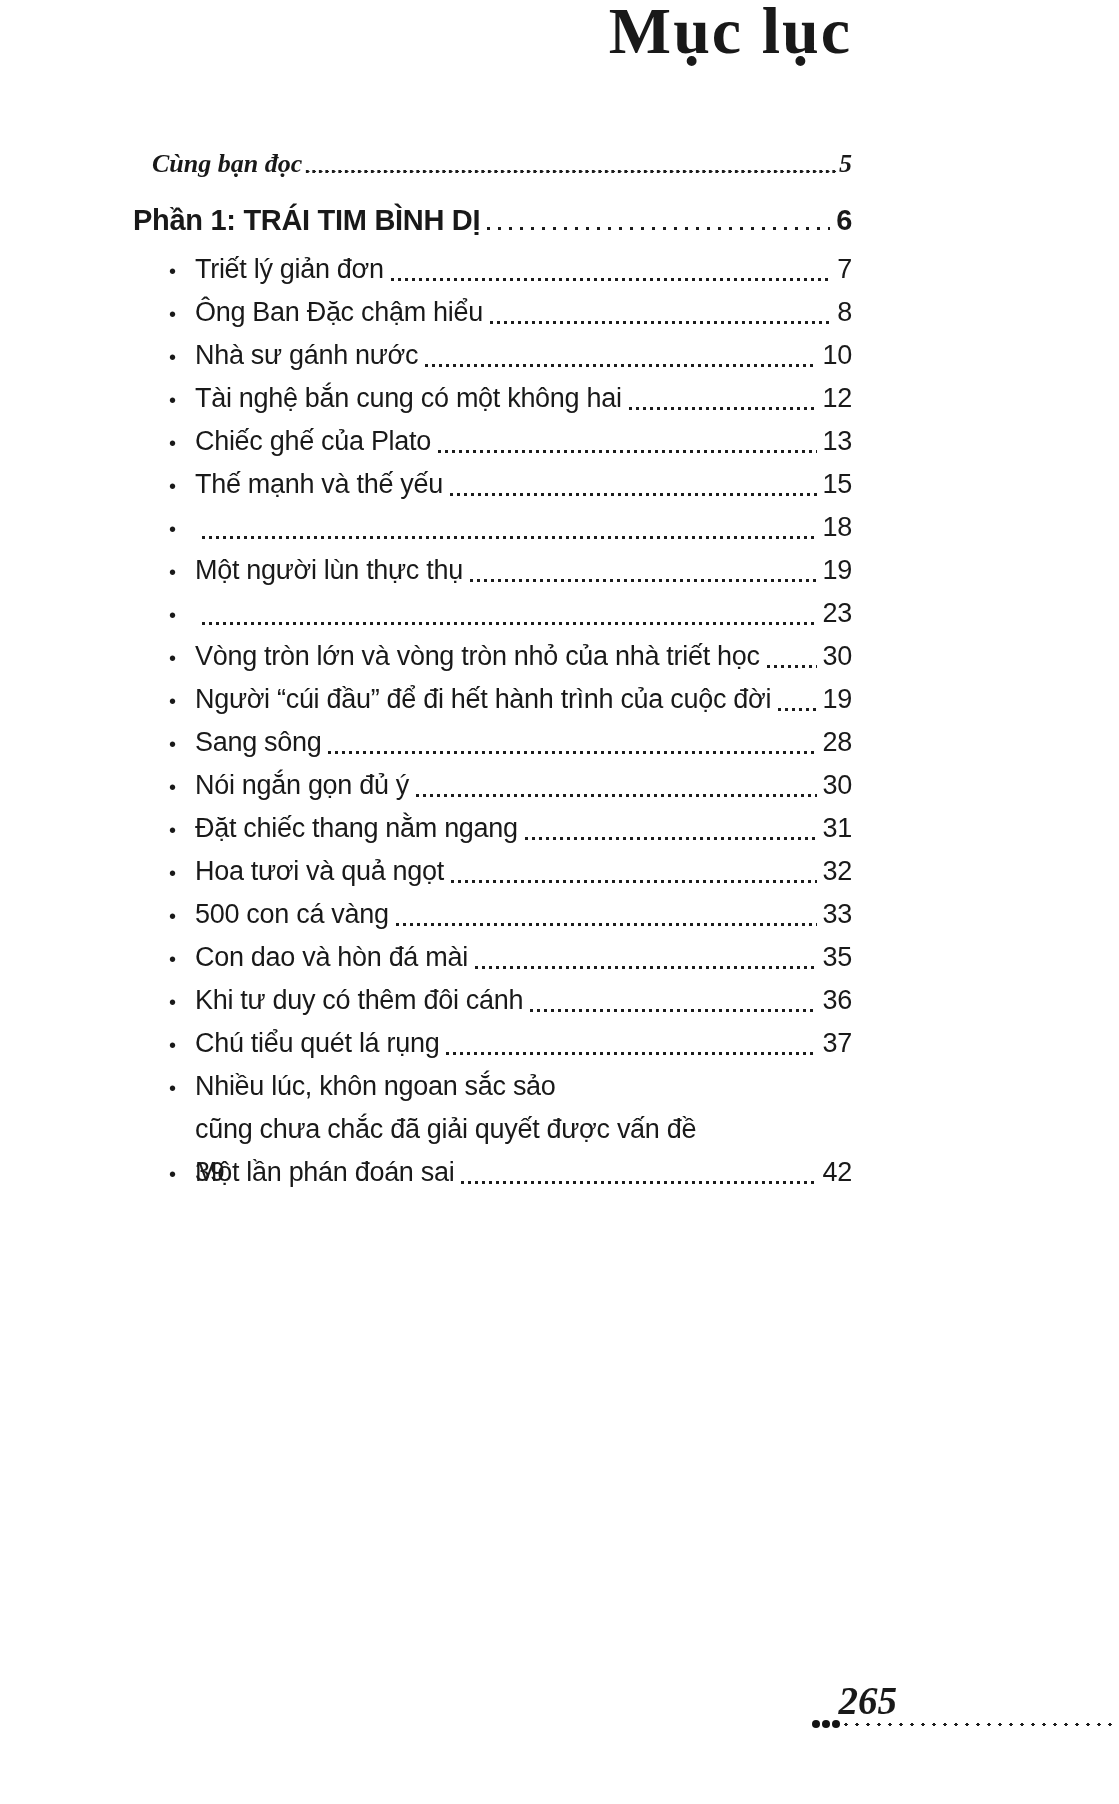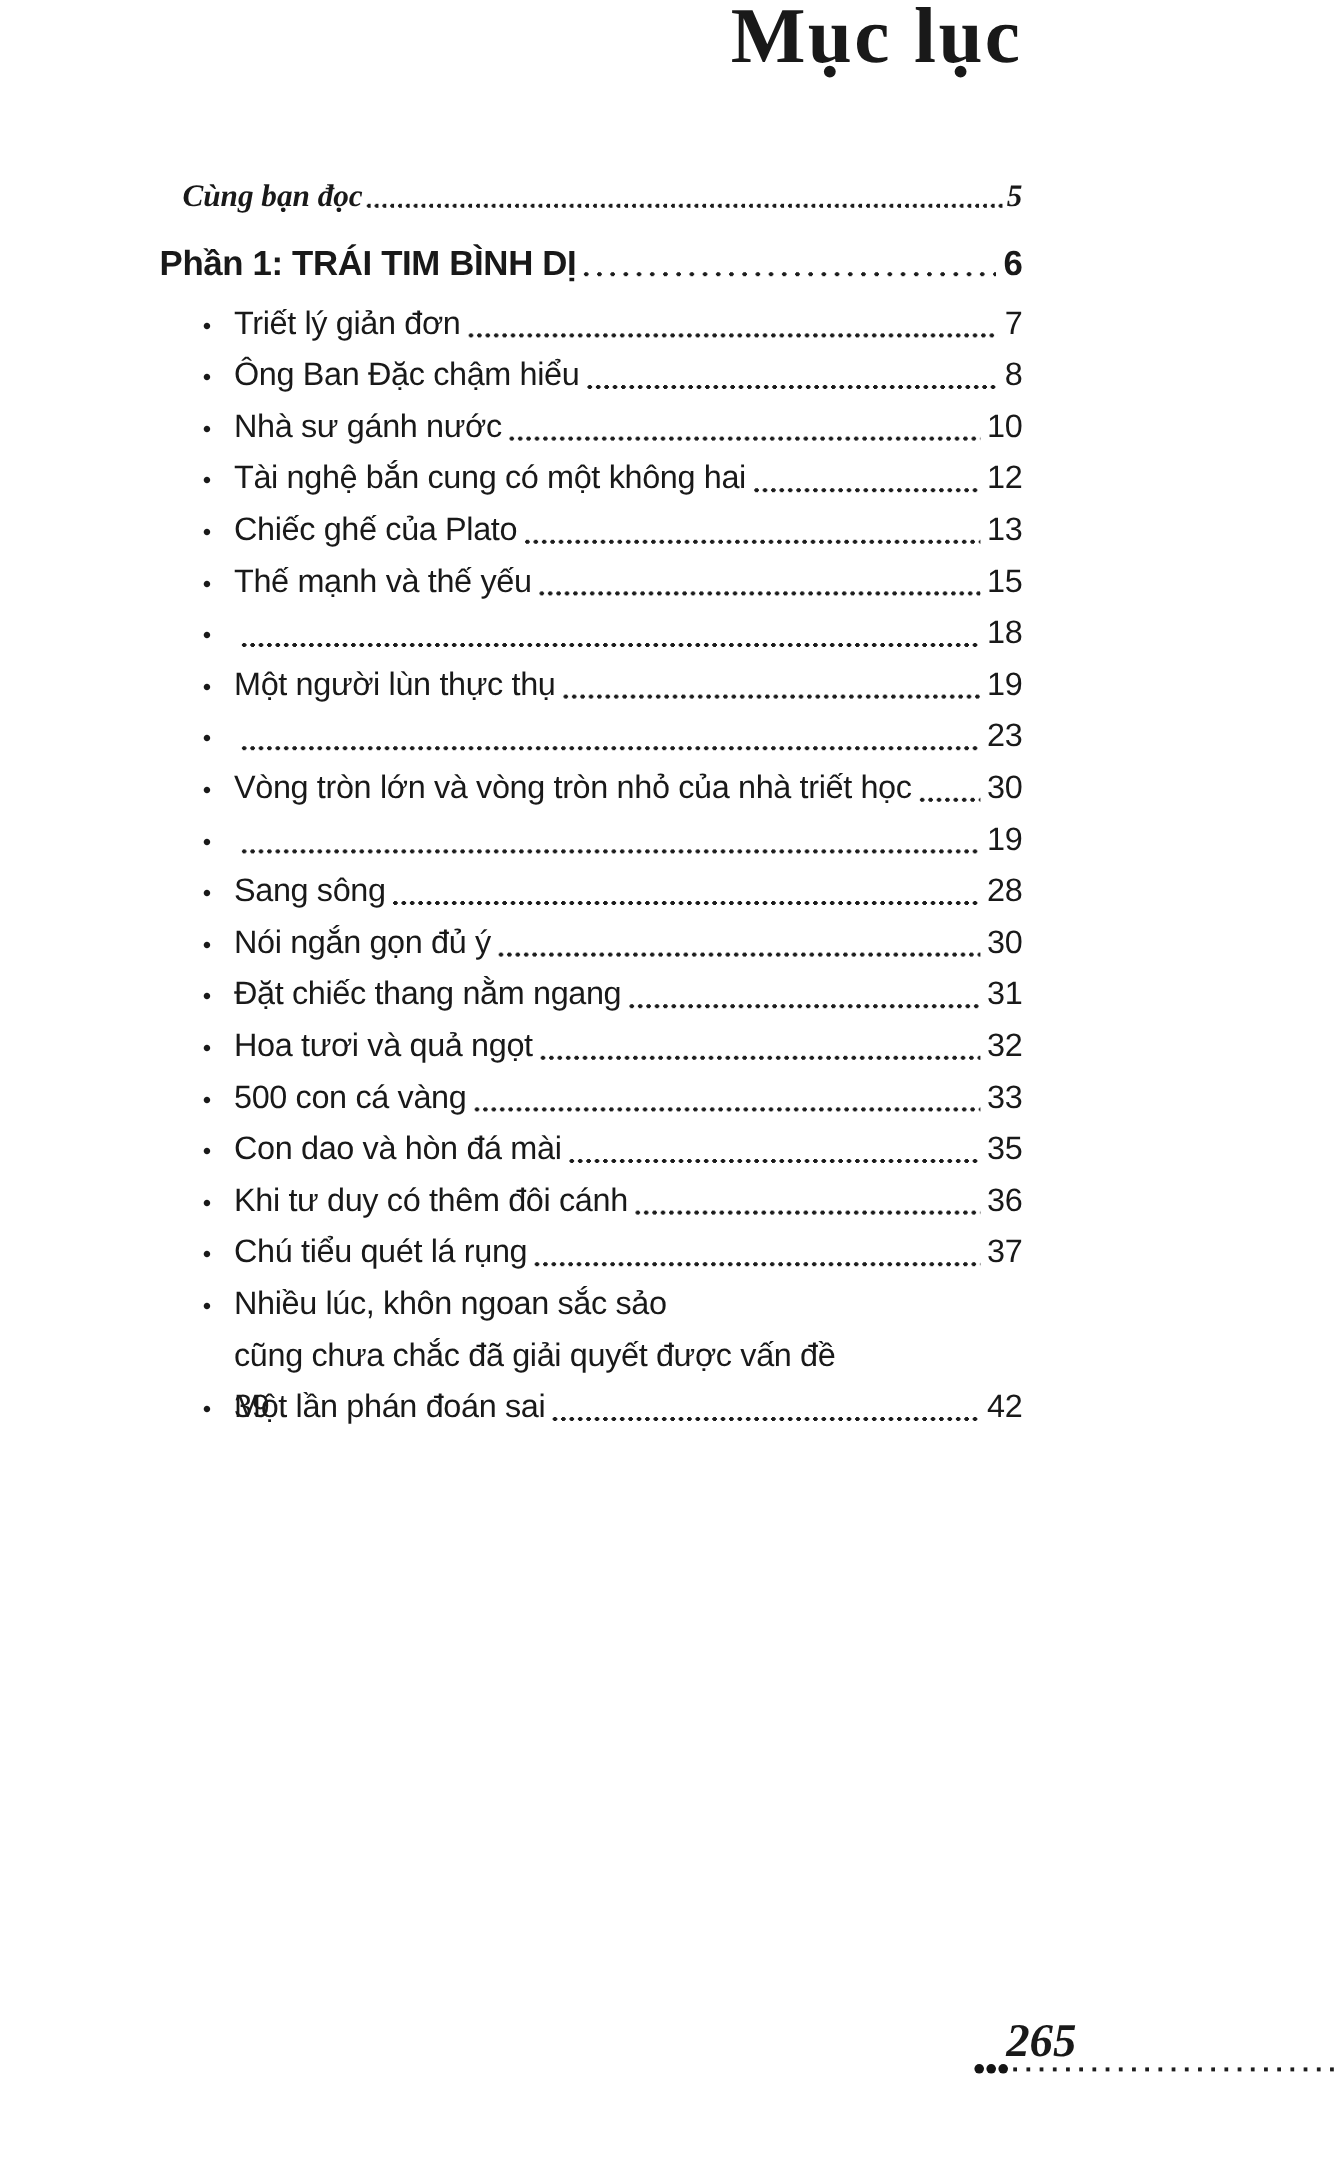--- a/index.html
+++ b/index.html
@@ -189,20 +189,21 @@
       <span class="label l1-label">Vòng tròn lớn và vòng tròn nhỏ của nhà triết học</span>
       <span class="leader"></span>
       <span class="page page1">30</span>
     </div>
 
   </div>
 
   <div class="entry">
     <div class="row line1">
       <span class="bullet">•</span>
+      <span class="label l1-label">Người “cúi đầu” để đi hết hành trình của cuộc đời</span>
       <span class="leader"></span>
       <span class="page page1">19</span>
     </div>
 
   </div>
 
   <div class="entry">
     <div class="row line1">
       <span class="bullet">•</span>
       <span class="label l1-label">Sang sông</span>

